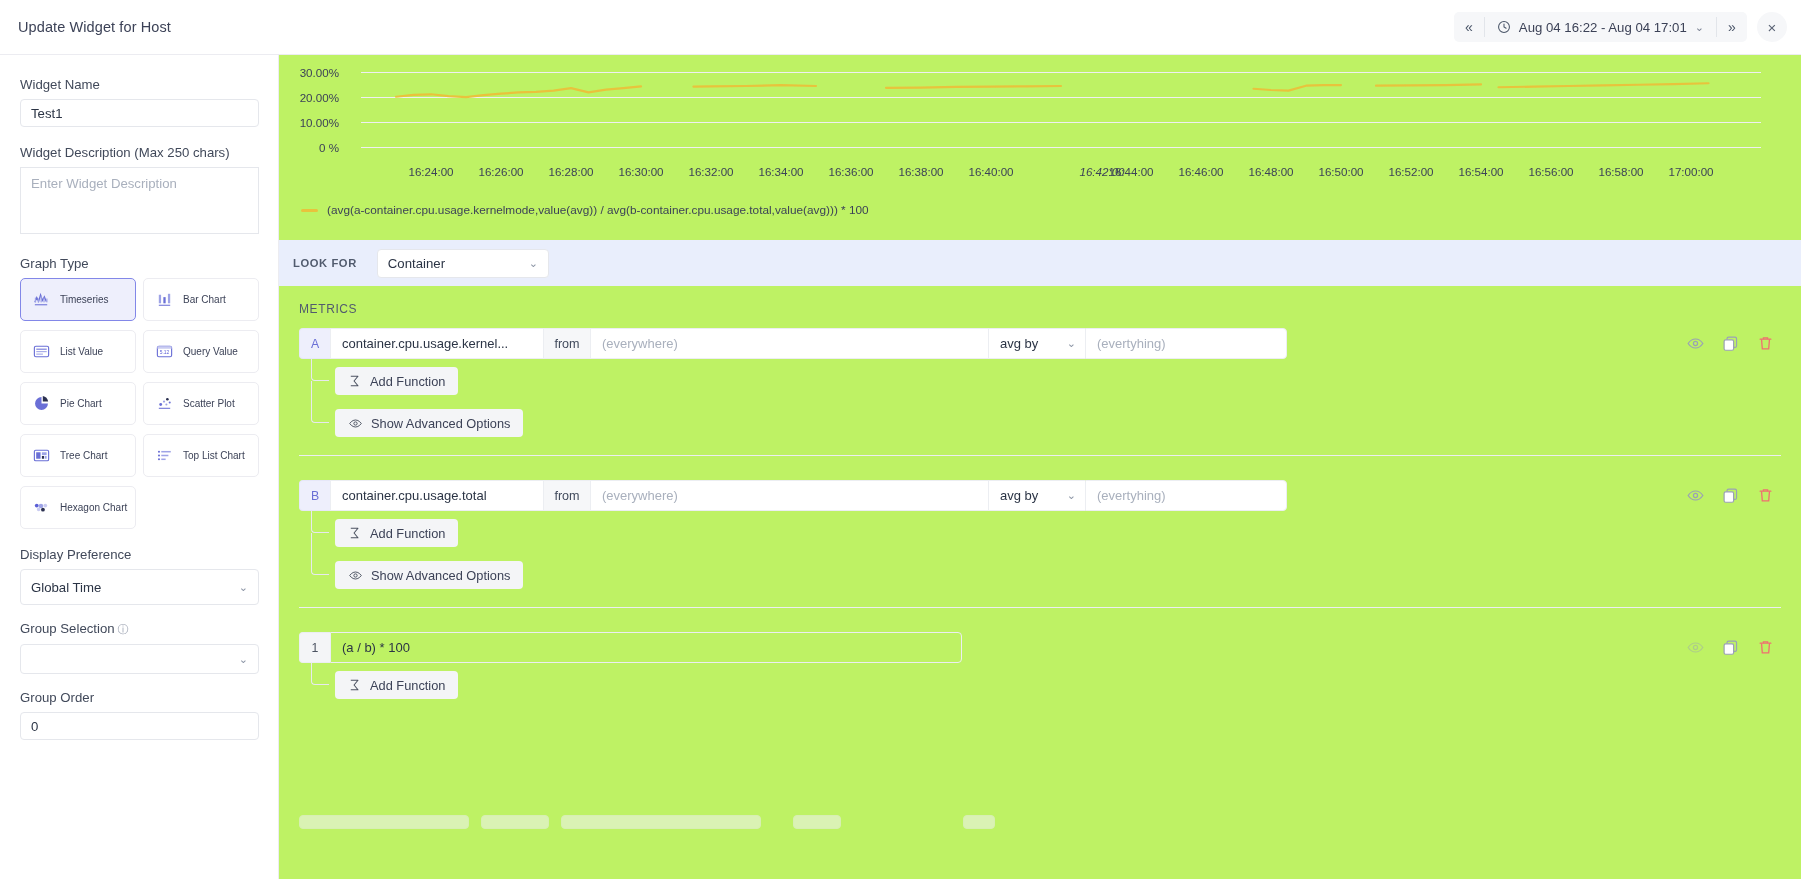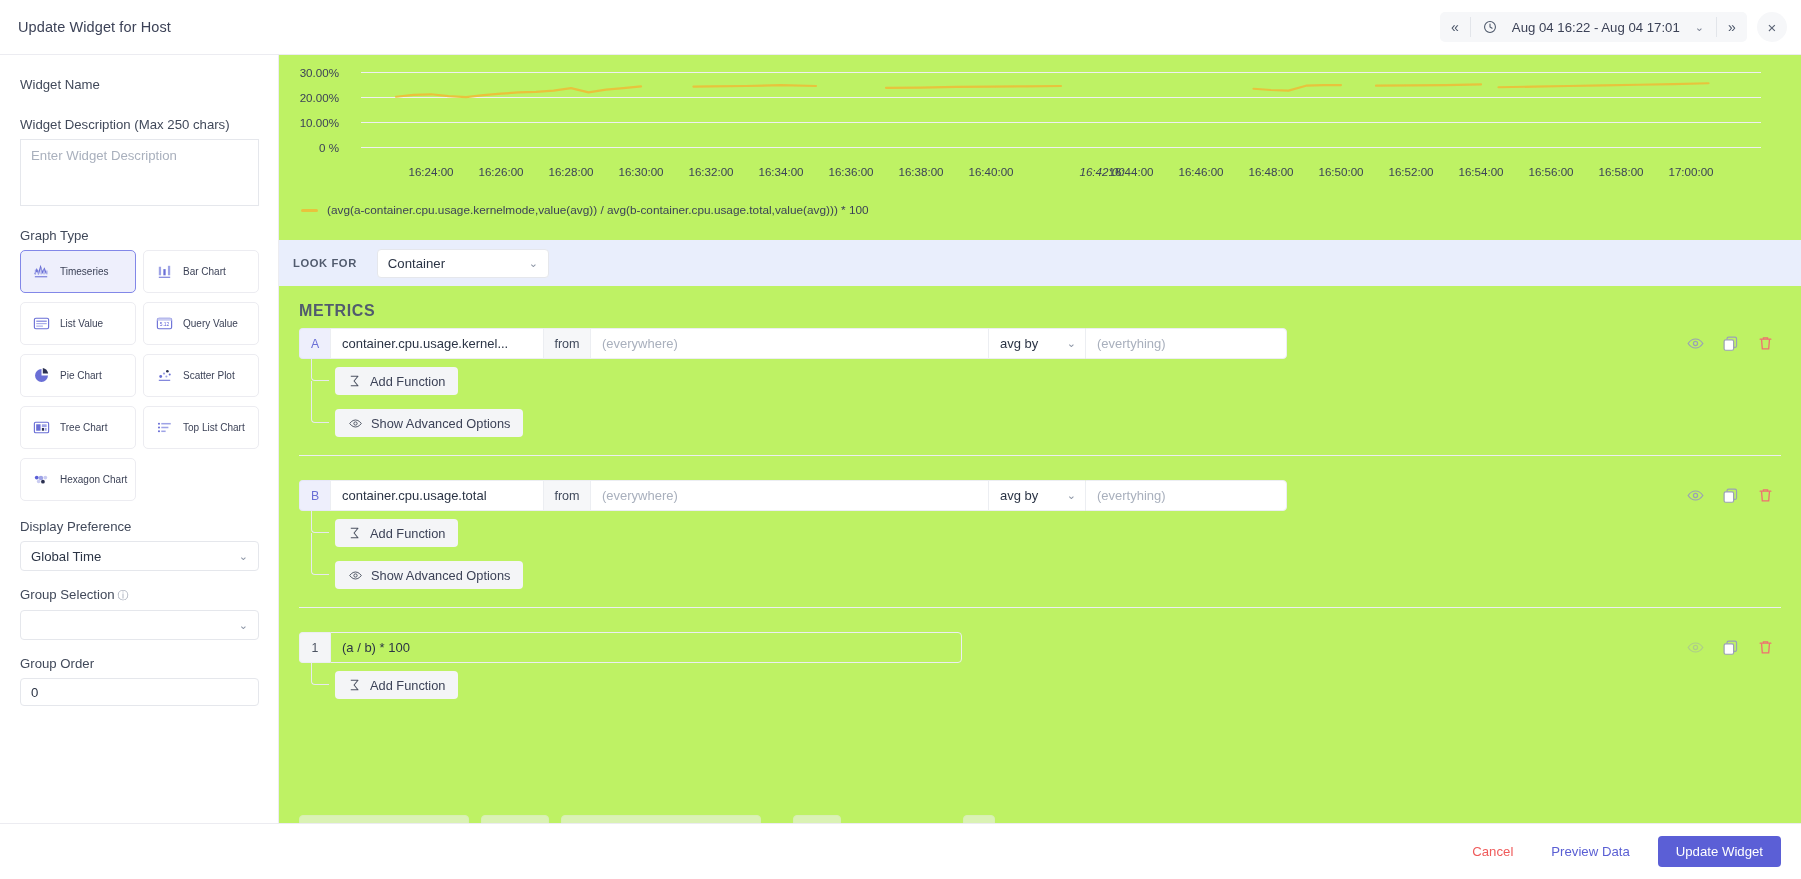--- a/index.html
+++ b/index.html
@@ -25,21 +25,21 @@
     margin-left: auto; display: flex; align-items: center; gap: 0; padding-right: 14px;
   }
   .tr-group { display: flex; align-items: center; background: #f6f7f9; border-radius: 5px; overflow: hidden; }
   .tr-btn {
     height: 30px; min-width: 30px; display: flex; align-items: center; justify-content: center;
     color: #4a5568; font-size: 14px; cursor: pointer; background: transparent; border: none;
     padding: 0 9px;
   }
   .tr-sep { width: 1px; height: 20px; background: #e2e5ea; }
   .tr-range {
-    display: flex; align-items: center; gap: 15px; padding: 0 12px; height: 30px;
+    display: flex; align-items: center; gap: 8px; padding: 0 12px; height: 30px;
     font-size: 13.2px; color: #3c4257; cursor: pointer; white-space: nowrap; text-align: right;
   }
   .tr-close {
     width: 30px; height: 30px; margin-left: 10px; border-radius: 50%;
     display: flex; align-items: center; justify-content: center;
     color: #5a6375; font-size: 15px; cursor: pointer; background: #f6f7f9;
   }
   .clock-ico { width: 14px; height: 14px; }
 
   
@@ -68,21 +68,21 @@
   .gt-card {
     height: 43px; border: 1px solid #ececf1; border-radius: 5px; background: #fff;
     display: flex; align-items: center; gap: 9px; padding-left: 11px; cursor: pointer;
   }
   .gt-card.sel { background: #eeeffc; border: 1.5px solid #8287e8; }
   .gt-card.tall { height: 43px; }
   .gt-label { font-size: 10px; color: #3c4257; line-height: 1.15; }
   .gt-ico { width: 19px; height: 19px; flex: 0 0 19px; }
 
   .sel-box {
-    width: 239px; height: 30px; border: 1px solid #e5e7ec; border-radius: 4px;
+    width: 239px; height: 36px; border: 1px solid #e5e7ec; border-radius: 4px;
     display: flex; align-items: center; padding: 0 10px; font-size: 13.2px;
     color: #2b3445; background: #fff; cursor: pointer;
   }
   .sel-box .cv { margin-left: auto; color: #8a93a4; font-size: 11px; }
   .sel-box.empty { height: 30px; }
 
   
   .right {
     position: absolute; top: 55px; left: 279px; width: 1522px; height: 824px;
     background: #bef264; overflow: hidden;
@@ -114,21 +114,21 @@
   .lookfor-label { font-size: 11.2px; letter-spacing: .6px; color: #515b6e; font-weight: 600; }
   .lookfor-select {
     width: 172px; height: 29px; background: #fff; border: 1px solid #e5e7ec; border-radius: 4px;
     display: flex; align-items: center; padding: 0 10px; font-size: 13.2px; color: #2b3445;
     cursor: pointer;
   }
   .lookfor-select .cv { margin-left: auto; color: #8a93a4; font-size: 11px; }
 
   .metrics-label {
     position: absolute; top: 247px; left: 20px;
-    font-size: 16px; letter-spacing: .6px; color: #515b6e; font-weight: 700;
+    font-size: 12px; letter-spacing: .6px; color: #515b6e; font-weight: 400;
   }
 
   
   .mrow { position: absolute; left: 20px; width: 1482px; }
   .mrow-top { display: flex; align-items: stretch; height: 31px; }
   .m-badge {
     width: 31px; background: #eeeffc; border: 1px solid #e6e7f8; border-right: none;
     border-radius: 4px 0 0 4px; display: flex; align-items: center; justify-content: center;
     font-size: 12.3px; color: #6a6fd6;
   }
@@ -212,20 +212,21 @@
         <div class="tr-sep"></div>
         <div class="tr-btn">»</div>
       </div>
       <div class="tr-close">×</div>
     </div>
   </div>
 
   <div class="left">
 
     <label class="fl">Widget Name</label>
+    <input class="inp" value="Test1" style="">
     <div class="gap18"></div>
 
     <label class="fl">Widget Description (Max 250 chars)</label>
     <textarea class="ta" placeholder="Enter Widget Description" style=""></textarea>
     <div class="gap18"></div>
 
     <label class="fl">Graph Type</label>
     <div class="gt-grid">
 
       <div class="gt-card sel">
@@ -529,19 +530,14 @@
 
     <div class="cut-row">
       <div class="cut-box" style="width:170px;"></div>
       <div class="cut-box" style="width:68px;"></div>
       <div class="cut-box" style="width:200px;"></div>
       <div class="cut-box" style="width:48px;margin-left:20px;"></div>
       <div class="cut-box" style="width:32px;margin-left:110px;"></div>
     </div>
   </div>
 
-  <div class="footer">
-    <button class="btn-cancel">Cancel</button>
-    <button class="btn-preview">Preview Data</button>
-    <button class="btn-update">Update Widget</button>
-  </div>
 
 </div>
 
 </body></html>

